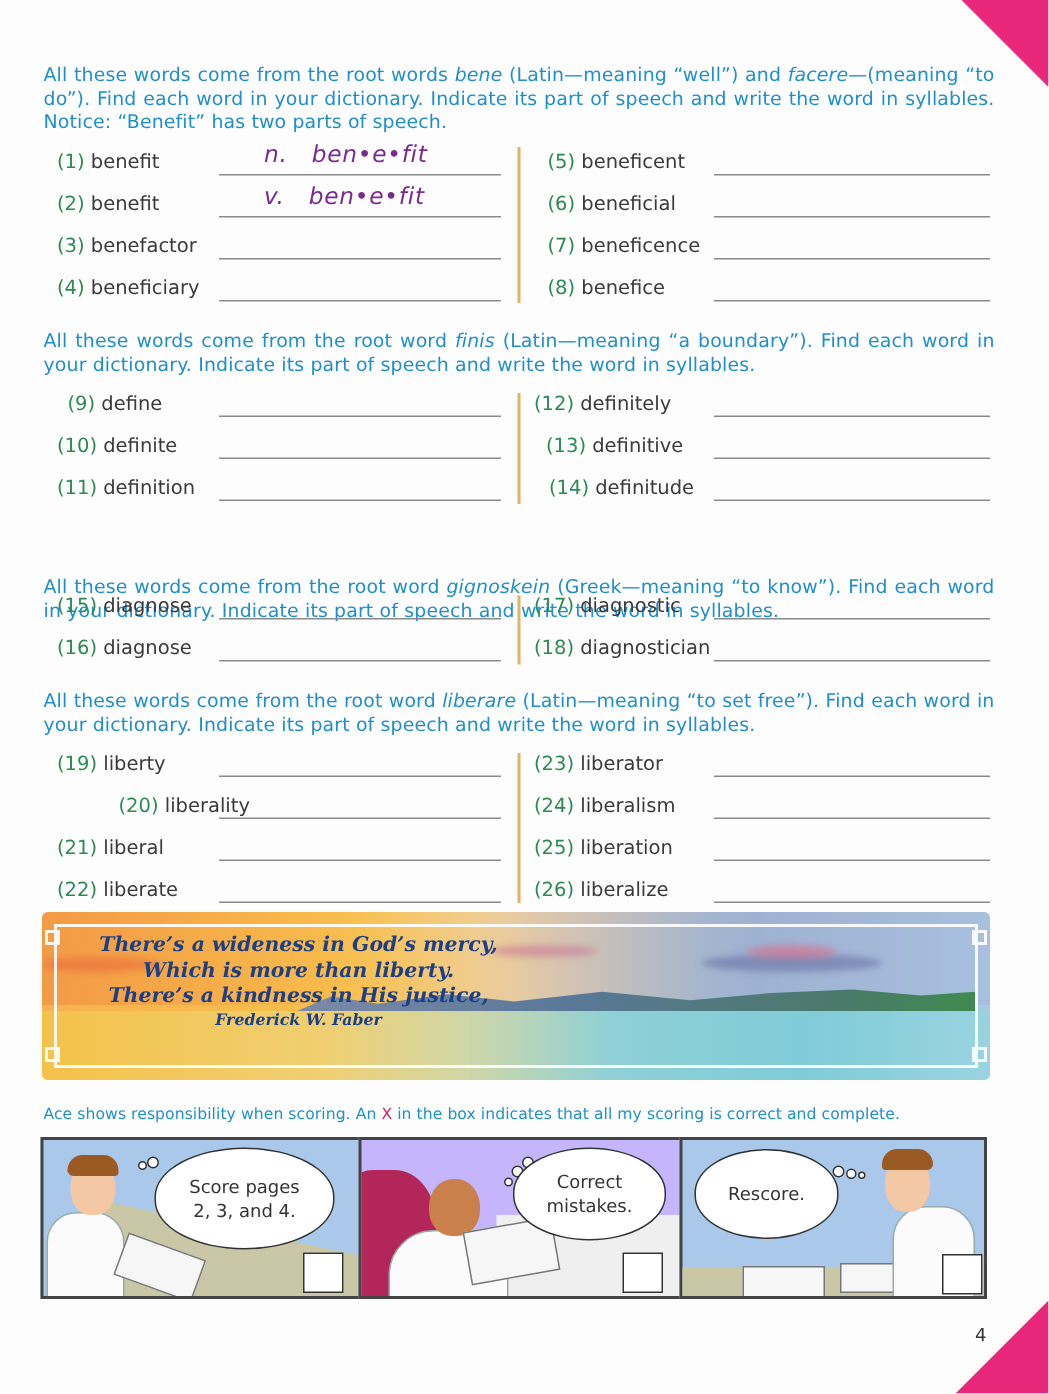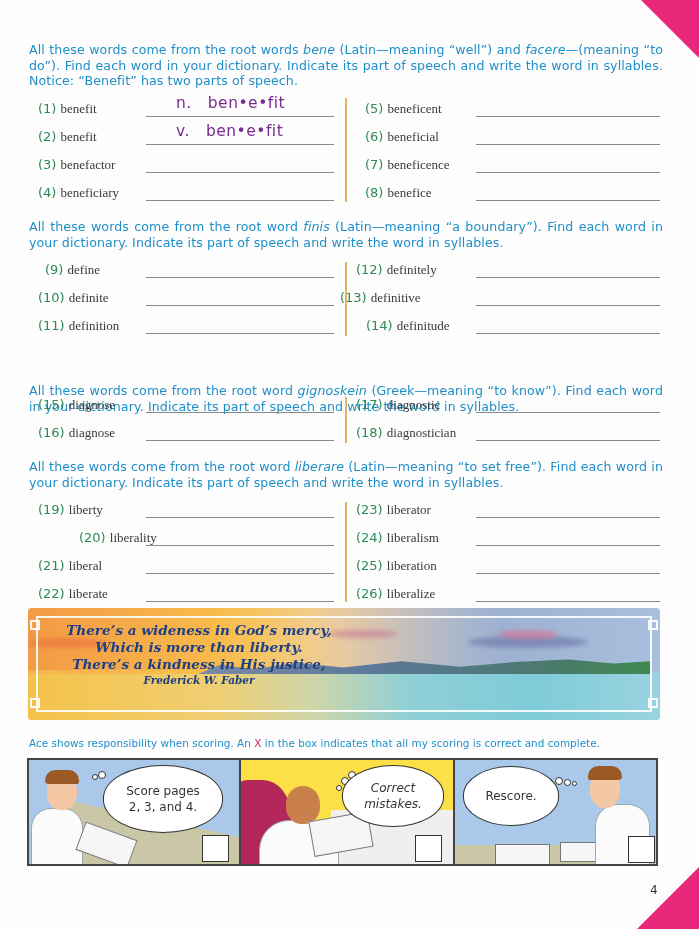--- a/index.html
+++ b/index.html
@@ -10,23 +10,23 @@
       border-top: 58px solid #e8267a; border-left: 58px solid transparent; }
     .corner-br { position: absolute; right: 0; bottom: 0; width: 0; height: 0;
       border-bottom: 62px solid #e8267a; border-left: 62px solid transparent; }
 
     .instr { position: absolute; left: 29px; width: 634px; color: #1f8fc9;
       font-size: 12.6px; line-height: 15.5px; text-align: justify; letter-spacing: 0.1px; }
     .instr em { font-style: italic; }
 
     .row { position: absolute; height: 20px; font-size: 13px; color: #333; }
     .row .num { color: #2d8a55; }
-    .row .word { color: #3a3a3a; font-family: Liberation Serif, serif; }
+    .row .word { color: #3a3a3a; }
     .line { position: absolute; height: 1px; background: #8a8a8a; }
-    .answer { position: absolute; color: #7a2a8f; font-size: 15.5px; letter-spacing: 0.5px; }
+    .answer { position: absolute; color: #7a2a8f; font-style: italic; font-size: 15.5px; letter-spacing: 0.5px; }
 
     .divider { position: absolute; width: 2px; background: #e2b461; }
 
     .banner { position: absolute; left: 28px; top: 608px; width: 632px; height: 112px; overflow: hidden;
       border-radius: 4px; }
     .banner-bg { position: absolute; inset: 0;
       background:
         linear-gradient(180deg, rgba(255,255,255,0) 0%, rgba(255,255,255,0) 100%),
         linear-gradient(90deg, #f6b24f 0%, #f8c04a 30%, #f3d08b 45%, #d9c8b0 55%, #a8c6da 70%, #a6c8e2 100%); }
     .banner-sky { position: absolute; left: 0; right: 0; top: 0; height: 55%;
@@ -106,21 +106,21 @@
     <div class="row" style="left: 365px; top: 185px;"><span class="num">(8)</span> <span class="word">benefice</span></div>
     <div class="line" style="left: 476px; width: 184px; top: 200px;"></div>
     <div class="row" style="left: 45px; top: 262px;"><span class="num">(9)</span> <span class="word">define</span></div>
     <div class="line" style="left: 146px; width: 188px; top: 277px;"></div>
     <div class="row" style="left: 38px; top: 290px;"><span class="num">(10)</span> <span class="word">definite</span></div>
     <div class="line" style="left: 146px; width: 188px; top: 305px;"></div>
     <div class="row" style="left: 38px; top: 318px;"><span class="num">(11)</span> <span class="word">definition</span></div>
     <div class="line" style="left: 146px; width: 188px; top: 333px;"></div>
     <div class="row" style="left: 356px; top: 262px;"><span class="num">(12)</span> <span class="word">definitely</span></div>
     <div class="line" style="left: 476px; width: 184px; top: 277px;"></div>
-    <div class="row" style="left: 340px; top: 290px; text-align: right;"><span class="num">(13)</span> <span class="word">definitive</span></div>
+    <div class="row" style="left: 364px; top: 290px; text-align: right;"><span class="num">(13)</span> <span class="word">definitive</span></div>
     <div class="line" style="left: 476px; width: 184px; top: 305px;"></div>
     <div class="row" style="left: 356px; top: 318px; margin-left: 10px;"><span class="num">(14)</span> <span class="word">definitude</span></div>
     <div class="line" style="left: 476px; width: 184px; top: 333px;"></div>
     <div class="row" style="left: 38px; top: 397px;"><span class="num">(15)</span> <span class="word">diagnose</span></div>
     <div class="line" style="left: 146px; width: 188px; top: 412px;"></div>
     <div class="row" style="left: 38px; top: 425px;"><span class="num">(16)</span> <span class="word">diagnose</span></div>
     <div class="line" style="left: 146px; width: 188px; top: 440px;"></div>
     <div class="row" style="left: 356px; top: 397px;"><span class="num">(17)</span> <span class="word">diagnostic</span></div>
     <div class="line" style="left: 476px; width: 184px; top: 412px;"></div>
     <div class="row" style="left: 356px; top: 425px;"><span class="num">(18)</span> <span class="word">diagnostician</span></div>
@@ -180,21 +180,21 @@
   <div class="person-hair" style="left:16px;top:10px;width:34px;height:14px;border-radius:16px 16px 4px 6px;"></div>
   <div class="book" style="left:50px;top:70px;width:55px;height:30px;transform:rotate(20deg);"></div>
   <div class="puff" style="left:63px;top:14px;width:6px;height:6px;"></div>
   <div class="puff" style="left:69px;top:11px;width:8px;height:8px;"></div>
   <div class="bubble" style="left:74px;top:5px;width:120px;height:68px;">
     <span style="width:80px;display:block;">Score pages 2, 3, and 4.</span>
   </div>
   <div class="checkbox" style="left:173px;top:75px;"></div>
 </div>
 
-<div class="panel" style="left:239px;width:220px;background:#fde047;font-style:italic;">
+<div class="panel" style="left:239px;width:220px;background:#c4b5fd;">
   <div style="position:absolute;left:-20px;top:20px;width:70px;height:90px;background:#b3265a;border-radius:40%;"></div>
   <div style="position:absolute;left:90px;top:50px;width:130px;height:60px;background:#efefef;"></div>
   <div class="person-shirt" style="left:18px;top:60px;width:80px;height:60px;border-radius:30px 30px 0 0;"></div>
   <div class="person-head" style="left:45px;top:26px;width:34px;height:38px;background:#c9804a;"></div>
   <div class="book" style="left:70px;top:56px;width:60px;height:36px;transform:rotate(-10deg);"></div>
   <div class="puff" style="left:95px;top:25px;width:6px;height:6px;"></div>
   <div class="puff" style="left:100px;top:17px;width:8px;height:8px;"></div>
   <div class="puff" style="left:107px;top:11px;width:8px;height:8px;"></div>
   <div class="bubble" style="left:101px;top:5px;width:102px;height:62px;">
     <span>Correct mistakes.</span>

